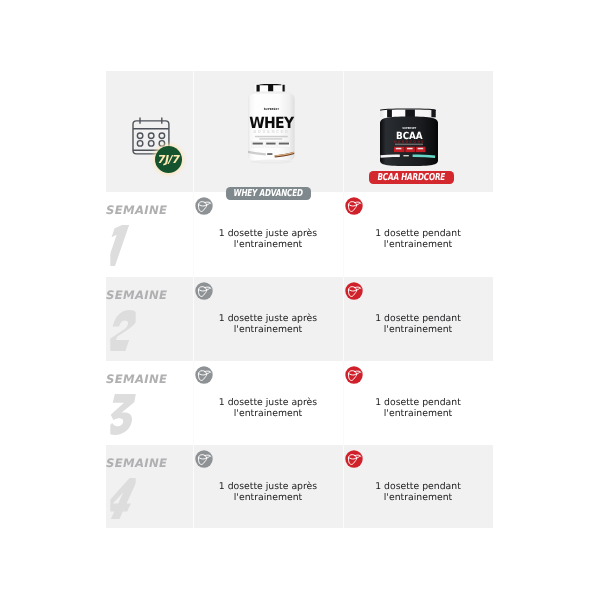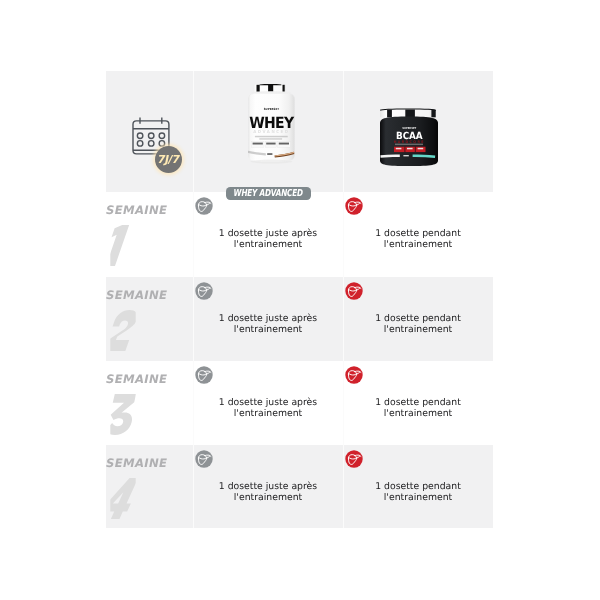--- a/index.html
+++ b/index.html
@@ -13,21 +13,21 @@
   .band-gray{background:#f1f1f2;}
   .band-white{background:#ffffff;}
 
   .vline{position:absolute;top:0;width:1.4px;background:#fbfbfb;}
 
   
   .hdr-freq{position:absolute;left:0;top:0;width:87px;height:121px;}
   .cal-wrap{position:absolute;left:25.5px;top:44.5px;width:54px;height:62px;}
 
   .badge{position:absolute;left:48.8px;top:74.5px;width:27.5px;height:27.5px;border-radius:50%;
-         background:#737373;display:flex;align-items:center;justify-content:center;
+         background:#14532d;display:flex;align-items:center;justify-content:center;
          box-shadow:0 0 3.5px 2px rgba(255,230,180,0.75);
          transform:translateZ(0);}
   .badge span{display:inline-block;font-family:"DejaVu Sans",sans-serif;font-weight:bold;font-style:italic;
          font-size:11px;color:#ffeab4;letter-spacing:-0.4px;transform:translateZ(0);}
 
   .prodcell{position:absolute;top:0;height:98px;width:150px;}
   .jar{position:absolute;transform:translateZ(0);}
   .plabel{position:absolute;left:0;width:150px;text-align:center;}
   .plabel span{display:inline-block;height:13px;line-height:13.2px;box-sizing:border-box;
       width:85px;border-radius:4.2px;transform:translateZ(0);
@@ -230,20 +230,23 @@
         <rect x="24.3" y="39.7" width="1.2" height="5.4" fill="#141414" opacity="0.6"></rect>
         <rect x="34.8" y="39.7" width="1.2" height="5.4" fill="#141414" opacity="0.6"></rect>
         <rect x="15.8" y="40.8" width="5.6" height="1.5" fill="#f2f2f2" opacity="0.92"></rect>
         <rect x="27.0" y="40.8" width="5.6" height="1.5" fill="#f2f2f2" opacity="0.92"></rect>
         <rect x="37.6" y="40.8" width="5.6" height="1.5" fill="#f2f2f2" opacity="0.92"></rect>
 
         <path d="M0.4 48.2 C6.5 47.5 13.0 47.4 19.8 47.5 L19.8 50.0 C13.0 49.9 6.5 50.2 0.6 50.8 Z" fill="#f4f4f4"></path>
         <path d="M32.6 47.5 C39.8 47.5 47.6 47.8 55.2 48.4 L55.0 50.9 C47.6 50.2 39.8 49.9 32.6 50.0 Z" fill="#66d8c9"></path>
         <rect x="23.4" y="48.0" width="5.4" height="1.4" fill="#e8e8e8" opacity="0.9"></rect>
       </svg>
+      <div class="plabel" style="top:95.5px">
+        <span style="background:#d4282f"><i>BCAA HARDCORE</i></span>
+      </div>
     </div>
 
     <div id="rows">
         <div class="rowgrp" style="top:121px">
           <div class="wk" style="top:9px"><span class="wk-lbl">SEMAINE</span></div>
           <div class="wk" style="top:33px"><svg class="wk-num" viewBox="0 0 62 100">
               <use href="#d1"></use>
             </svg></div>
           <svg class="sicon" style="left:89px;top:5px;color:#8e9295">
             <use href="#scoop"></use>

